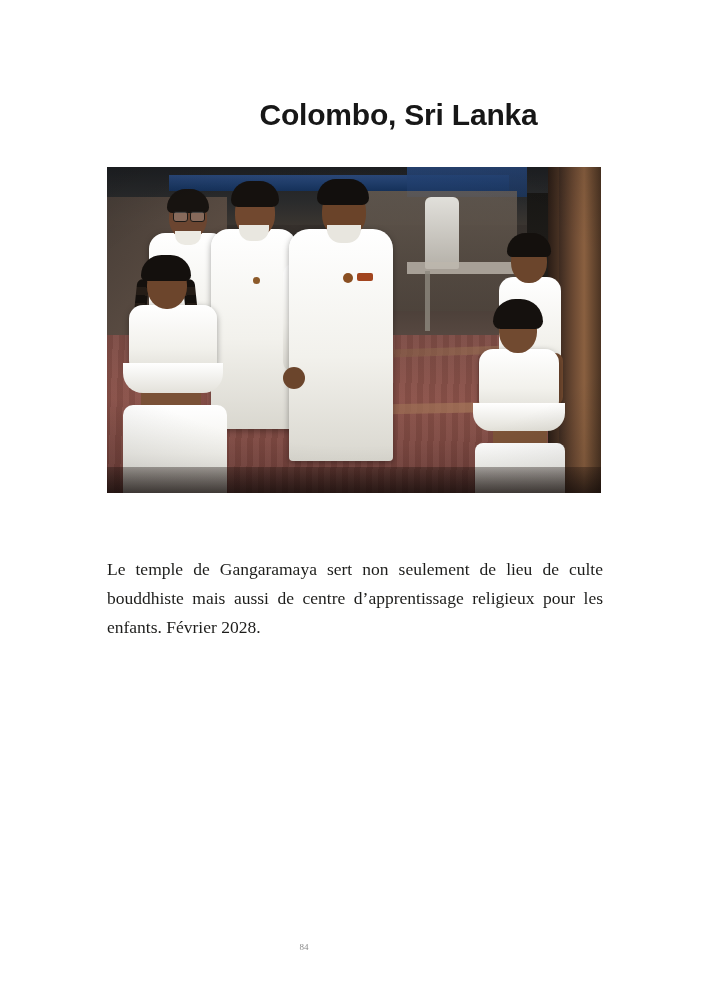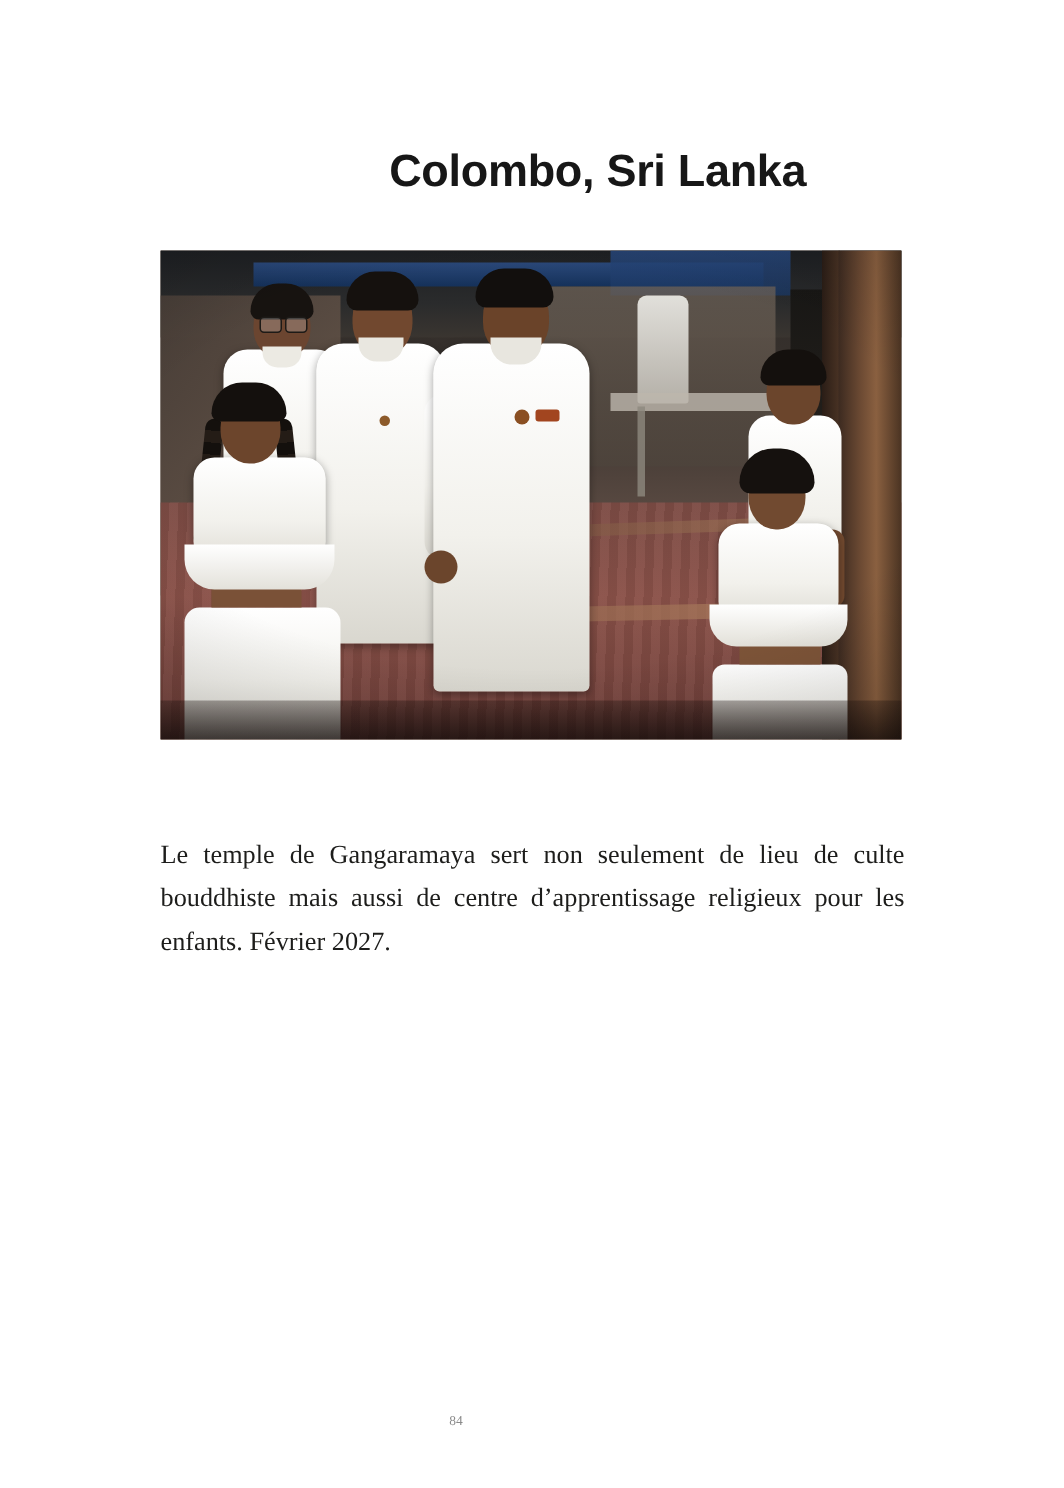--- a/index.html
+++ b/index.html
@@ -282,17 +282,17 @@
       <div class="fig g2-top white-cloth shadow-soft"></div>
       <div class="fig g2-frill"></div>
       <div class="fig g2-head"></div>
       <div class="fig g2-hair"></div>
 
       <div class="bg-floor-dark"></div>
       <div class="fig-vignette"></div>
     </div>
   </figure>
 
-  <p class="caption">Le temple de Gangaramaya sert non seulement de lieu de culte bouddhiste mais aussi de centre d’apprentissage religieux pour les enfants. Février 2027.</p>
+  <p class="caption">Le temple de Gangaramaya sert non seulement de lieu de culte bouddhiste mais aussi de centre d’apprentissage religieux pour les enfants. Février 2028.</p>
 
   <div class="folio">84</div>
 
 </div>
 
 </body></html>

